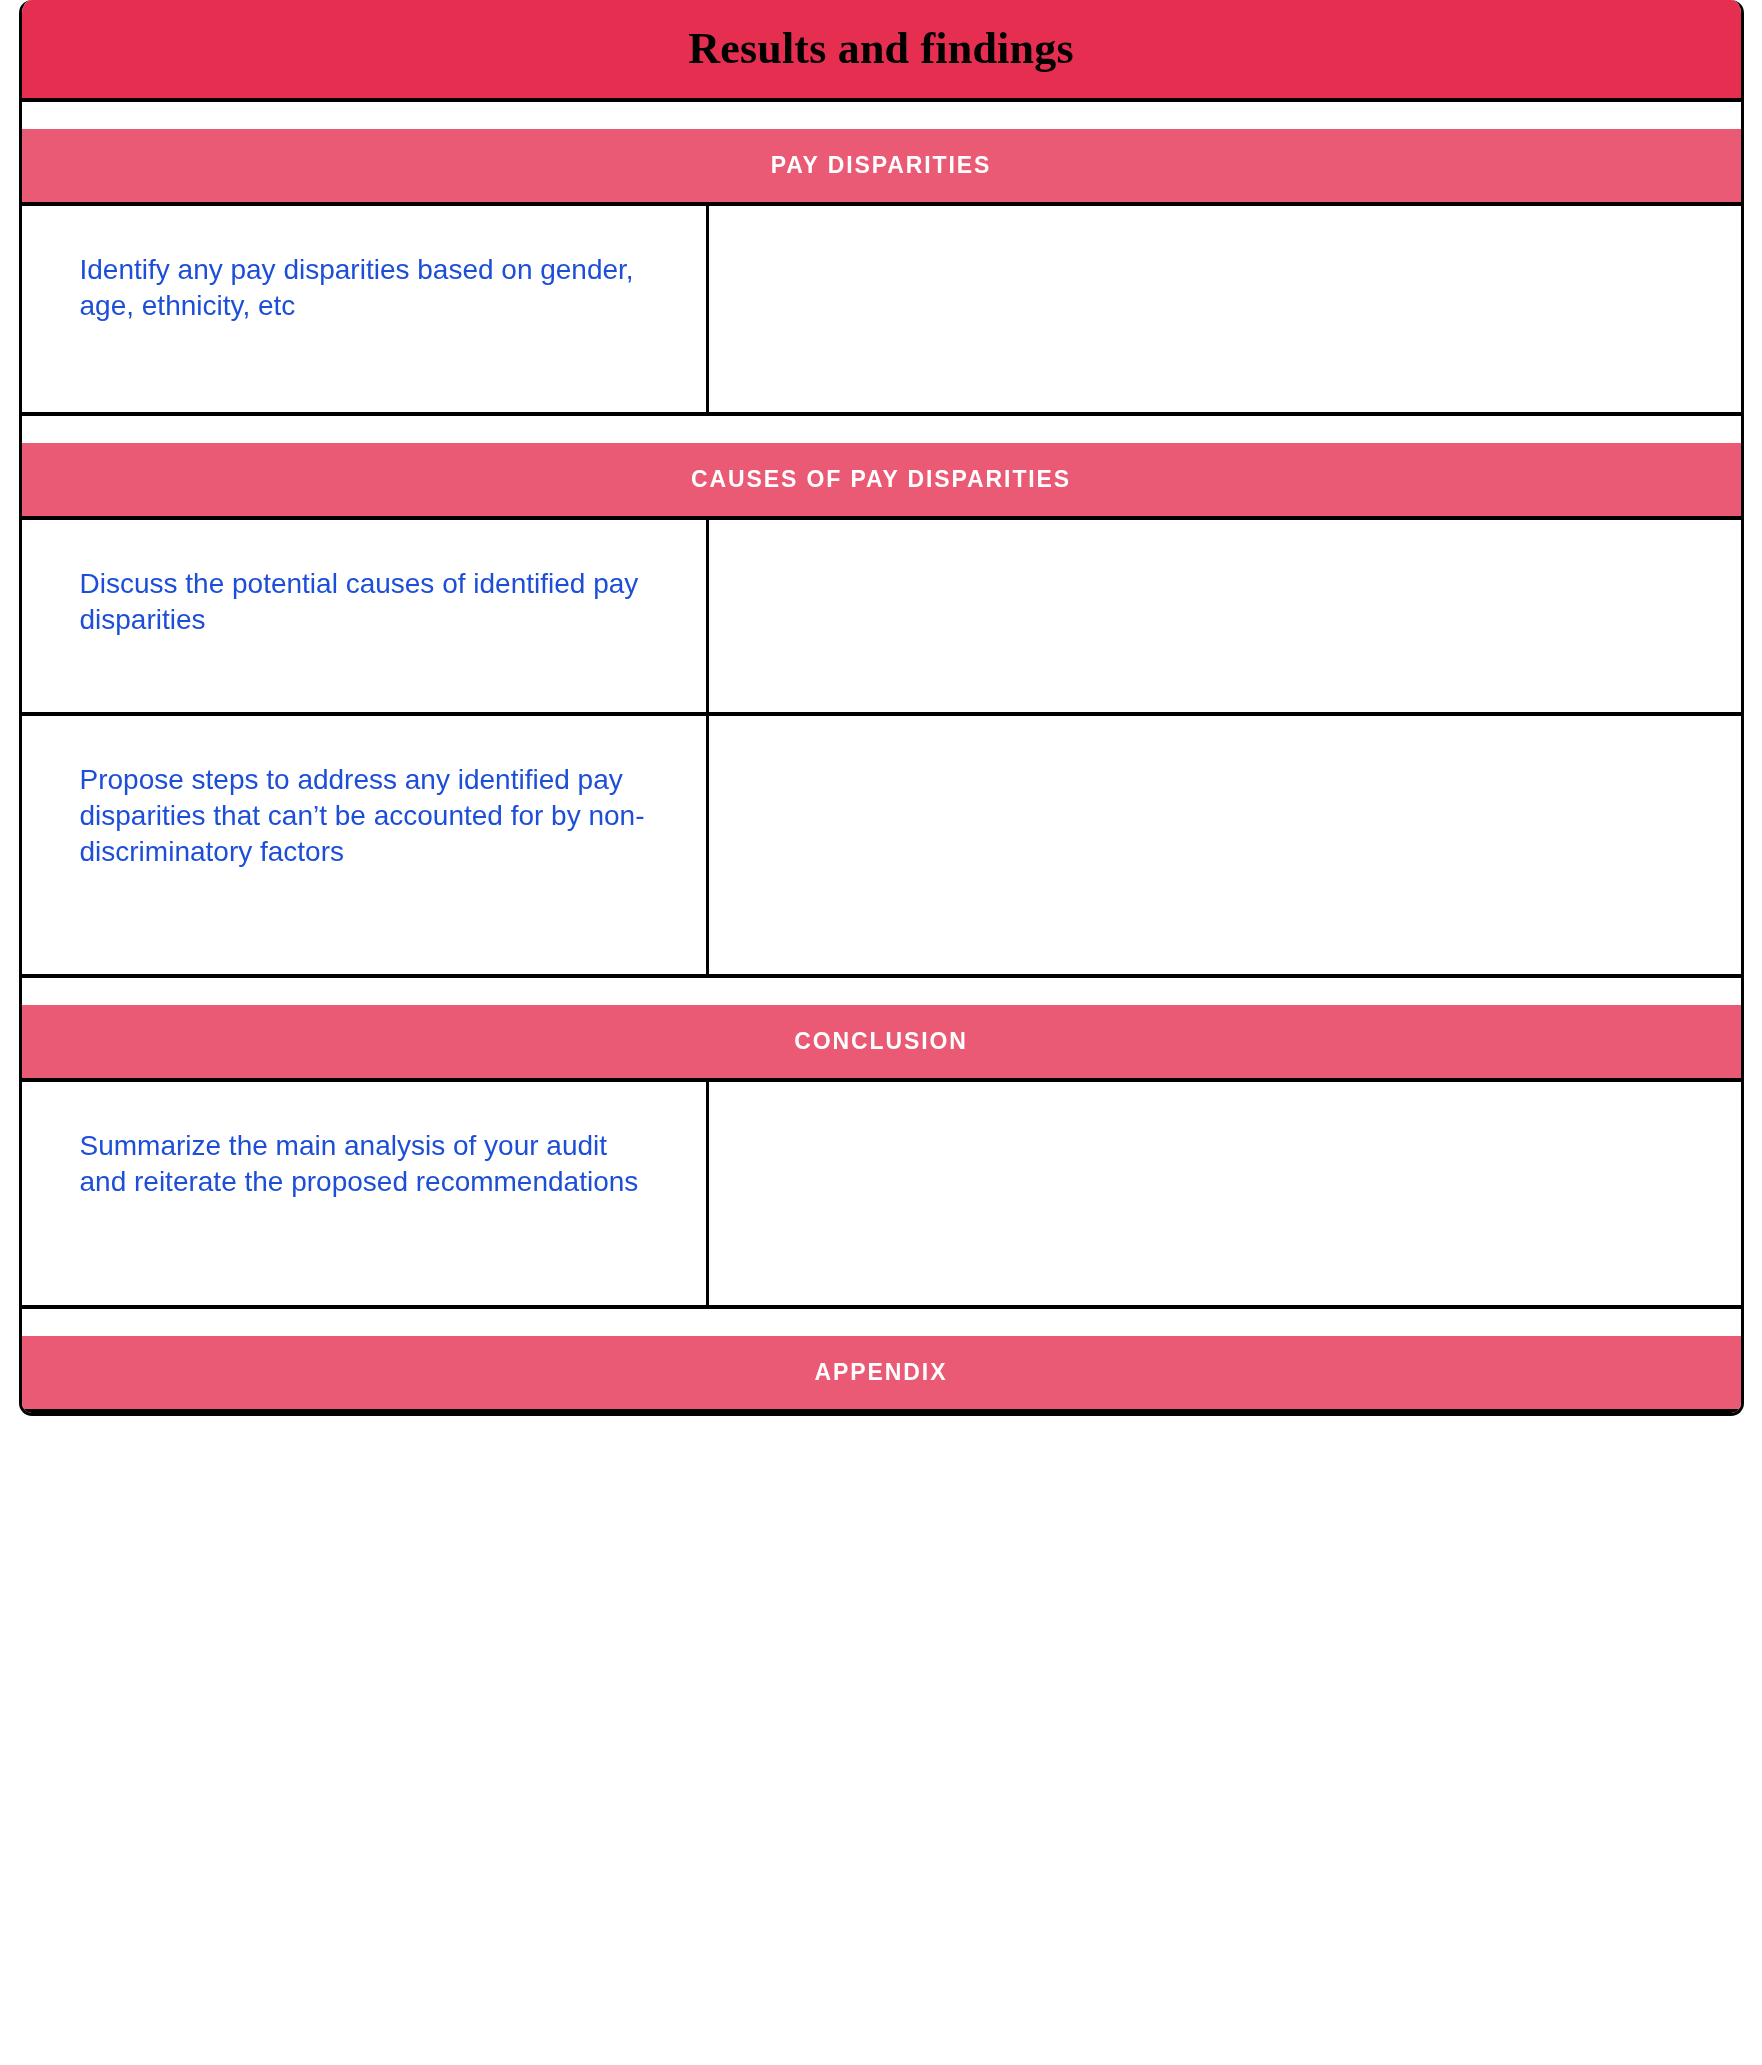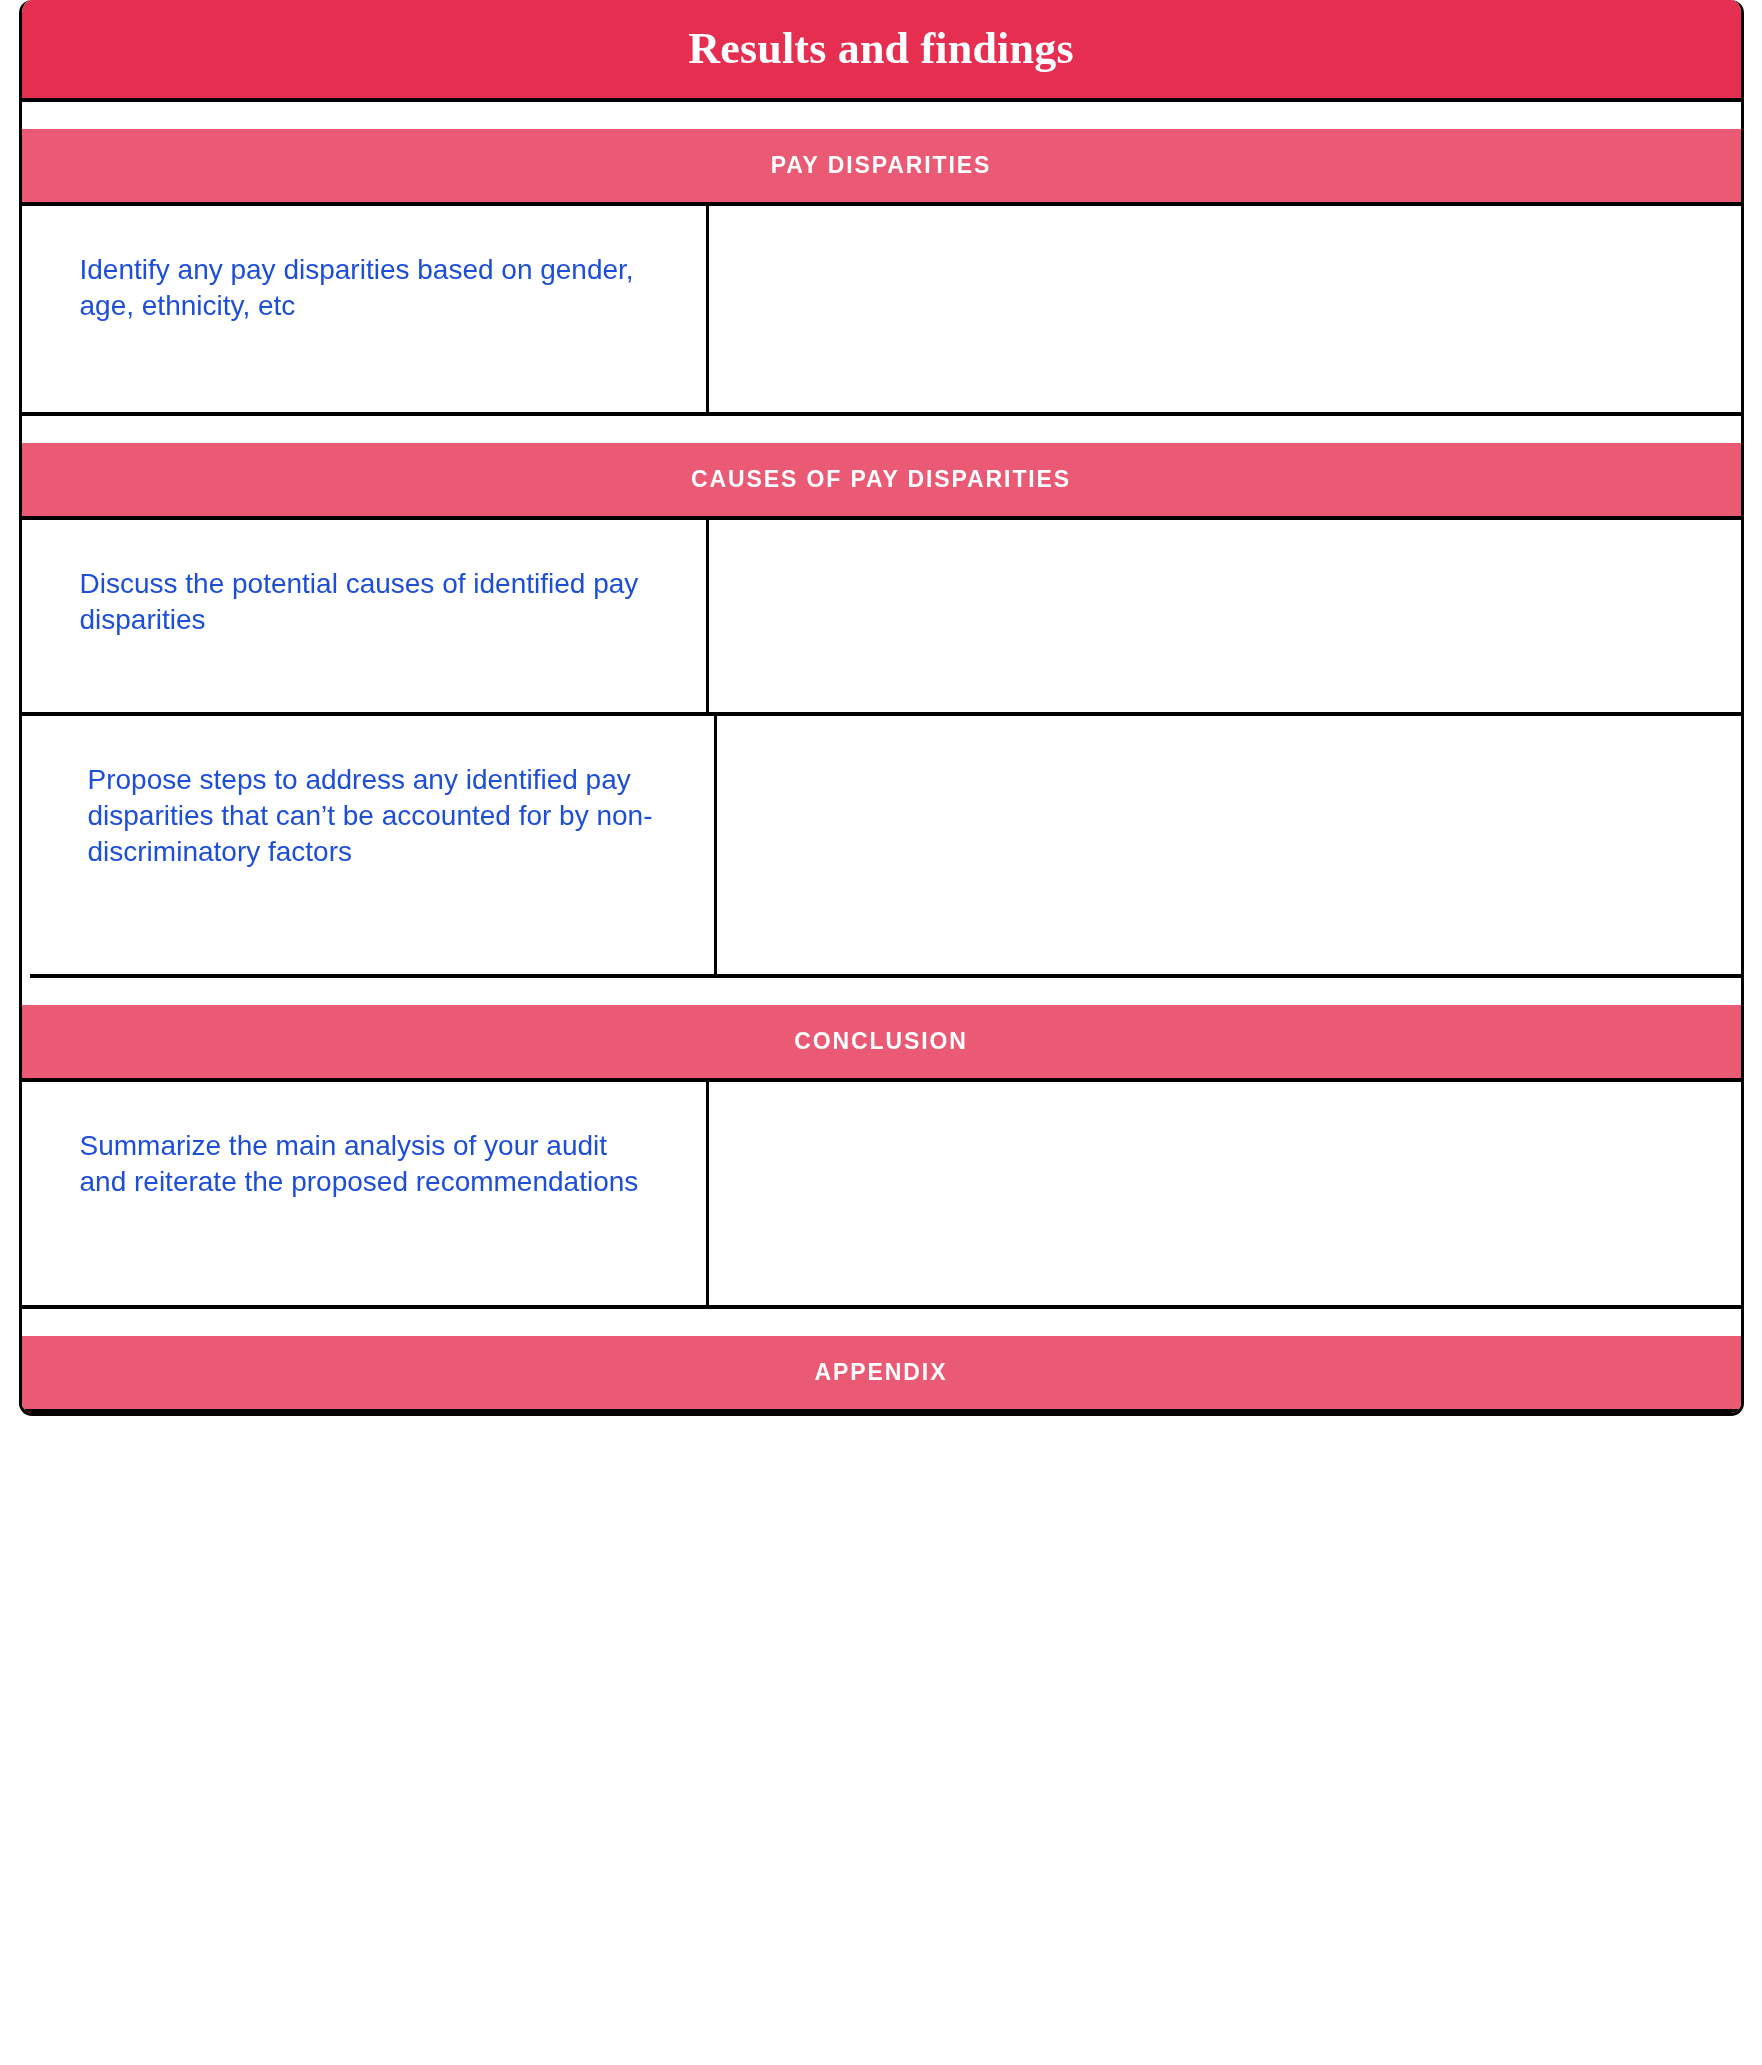--- a/index.html
+++ b/index.html
@@ -33,21 +33,21 @@
     height: 98px;
     display: flex;
     align-items: center;
     justify-content: center;
     border-bottom: 4.6px solid #000000;
   }
   .title-band .title-text {
     font-family: "Liberation Serif", serif;
     font-weight: bold;
     font-size: 44px;
-    color: #ffffff;
+    color: #000000;
     letter-spacing: 0.2px;
     line-height: 1;
   }
 
   
   .section-band {
     background: #ea5a75;
     height: 73px;
     display: flex;
     align-items: center;
@@ -92,21 +92,21 @@
   .answer-cell {
     flex: 1 1 auto;
     box-sizing: border-box;
     padding: 28px 32px;
     min-height: 9.3px;
   }
 
   
   .h-a { height: 206px; }
   .h-b { height: 192px; }
-  .h-c { height: 258px; margin-left: 8px; }
+  .h-c { height: 258px; }
   .h-d { height: 223px; }
   .h-e { height: 227px; }
 </style>
 </head>
 <body>
 
 <div id="table-wrap">
 
   <div class="title-band">
     <span class="title-text">Results and findings</span>

